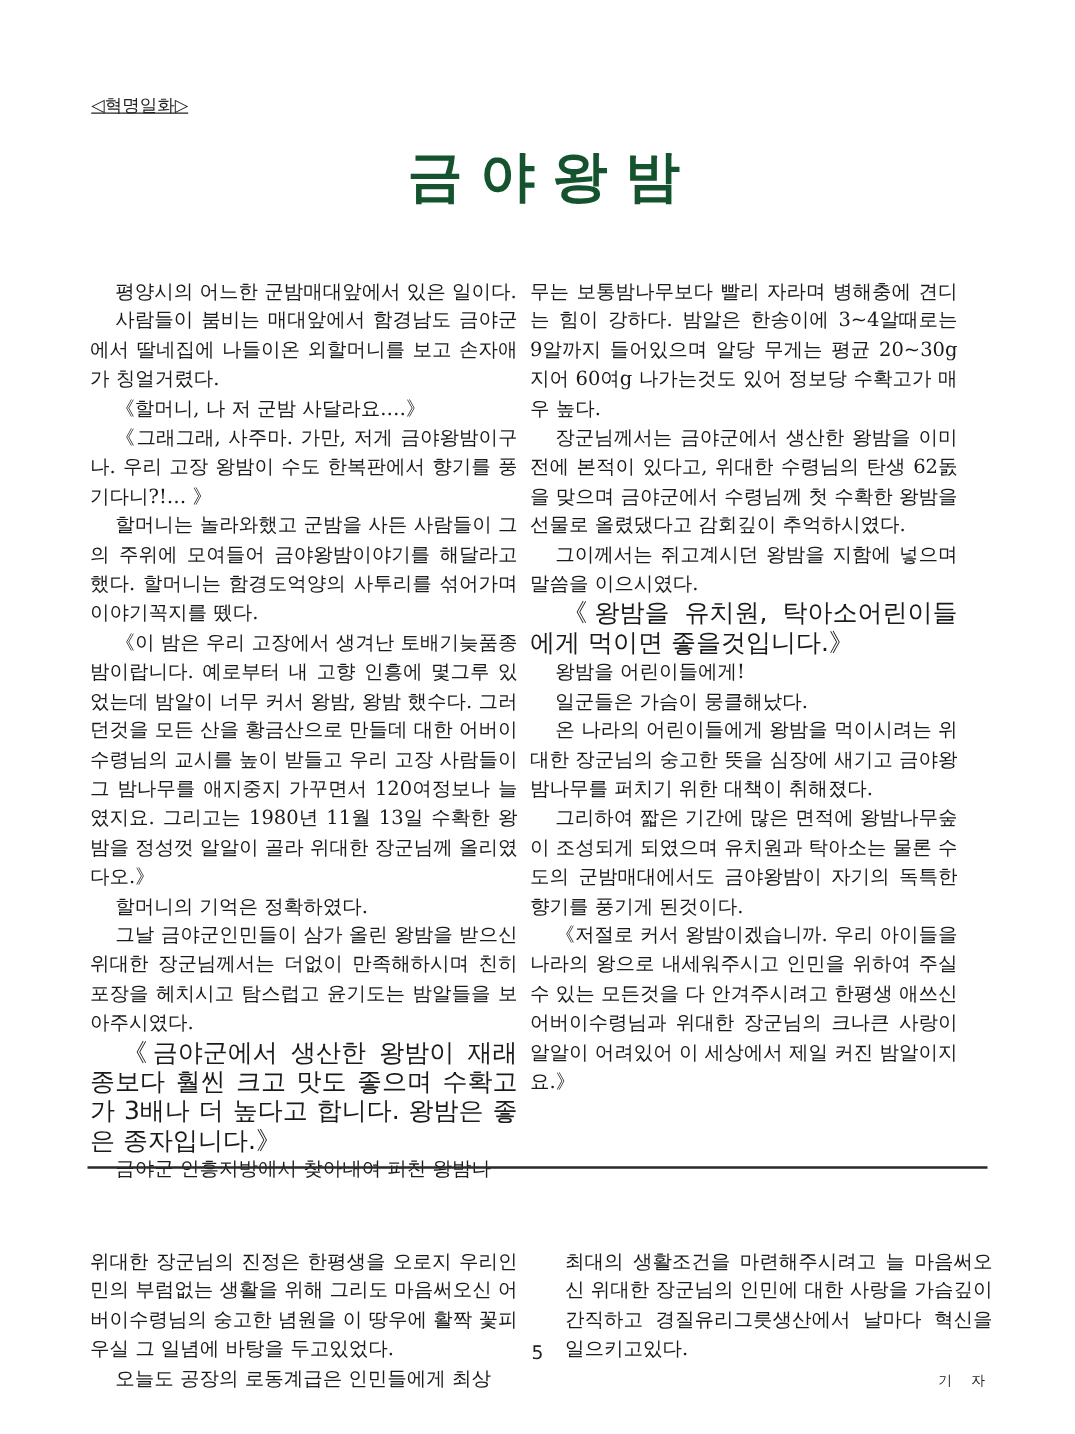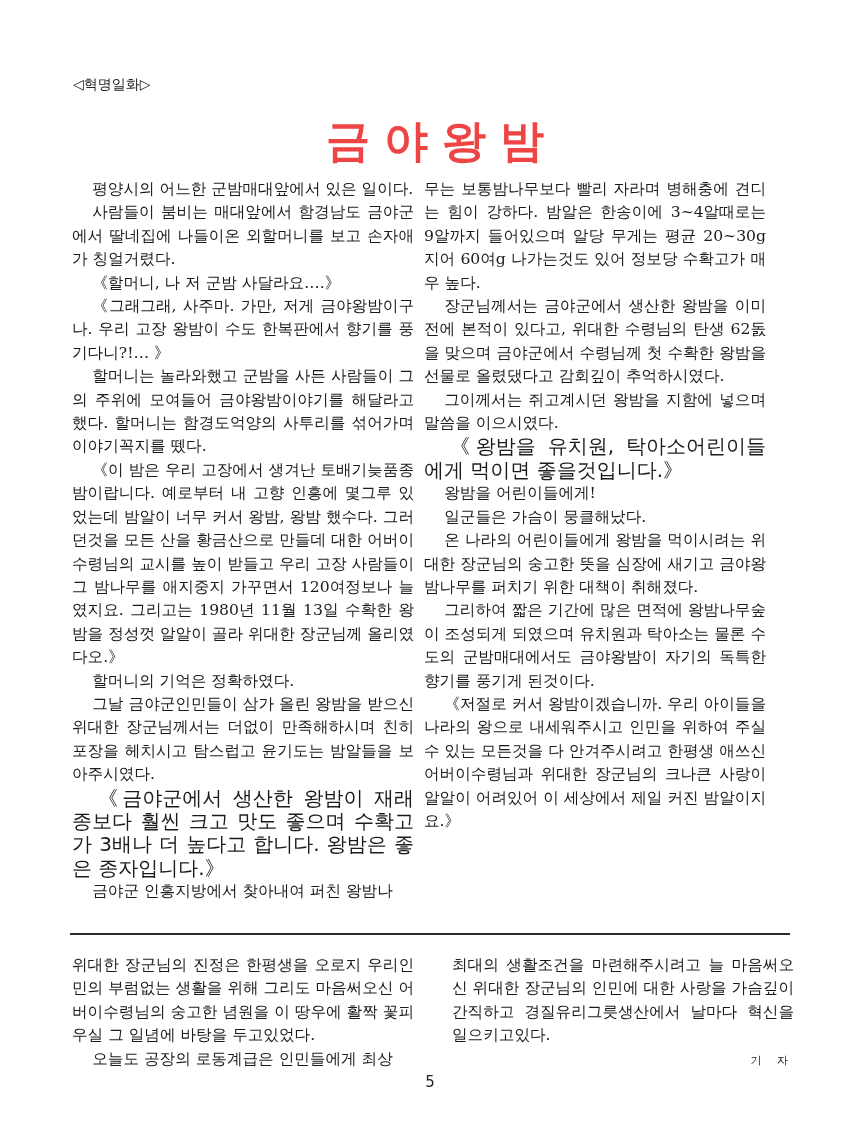--- a/index.html
+++ b/index.html
@@ -4,33 +4,34 @@
 <style>
   html, body { margin: 0; padding: 0; background: #ffffff; }
   body {
     width: 860px; height: 1147px; position: relative; overflow: hidden;
     font-family: "DejaVu Serif", "Liberation Serif", serif;
     color: #1a1a1a;
   }
   .section-label {
     position: absolute; left: 73px; top: 76px;
     font-family: "DejaVu Sans", "Liberation Sans", sans-serif;
-    font-size: 14px; color: #222;
+    font-size: 14px; color: #222; text-decoration: underline;
   }
   .title {
     position: absolute; left: 0; width: 712px; top: 112px; text-align: center;
     font-family: Liberation Sans, sans-serif;
     font-weight: bold; font-size: 44px; letter-spacing: 14px;
-    color: #ef4444;
+    color: #14532d;
     padding-left: 172px; box-sizing: border-box;
   }
   .col {
     position: absolute; width: 342px;
     font-size: 15.6px; line-height: 23.4px;
     text-align: justify;
+    margin-top: 44px;
   }
   .col p { margin: 0; text-indent: 1.3em; }
   .col p.noindent { text-indent: 0; }
   .col p.quote-sans {
     font-family: "DejaVu Sans", "Liberation Sans", sans-serif;
     font-size: 20px;
   }
   .col-left-top { left: 72px; top: 178px; }
   .col-right-top { left: 424px; top: 178px; }
   .rule {

